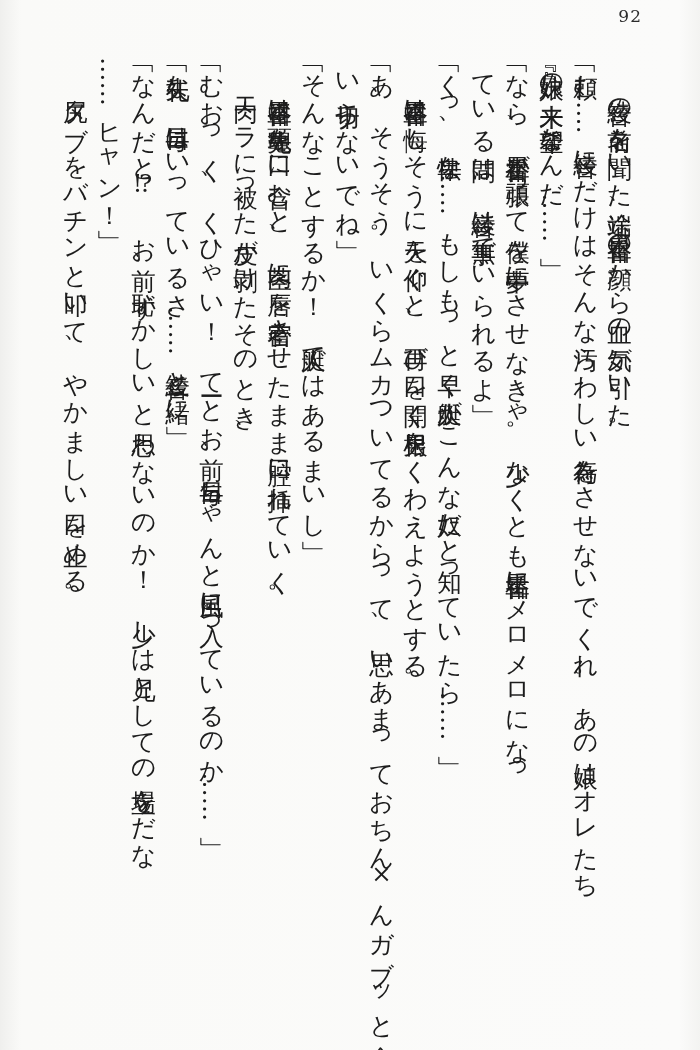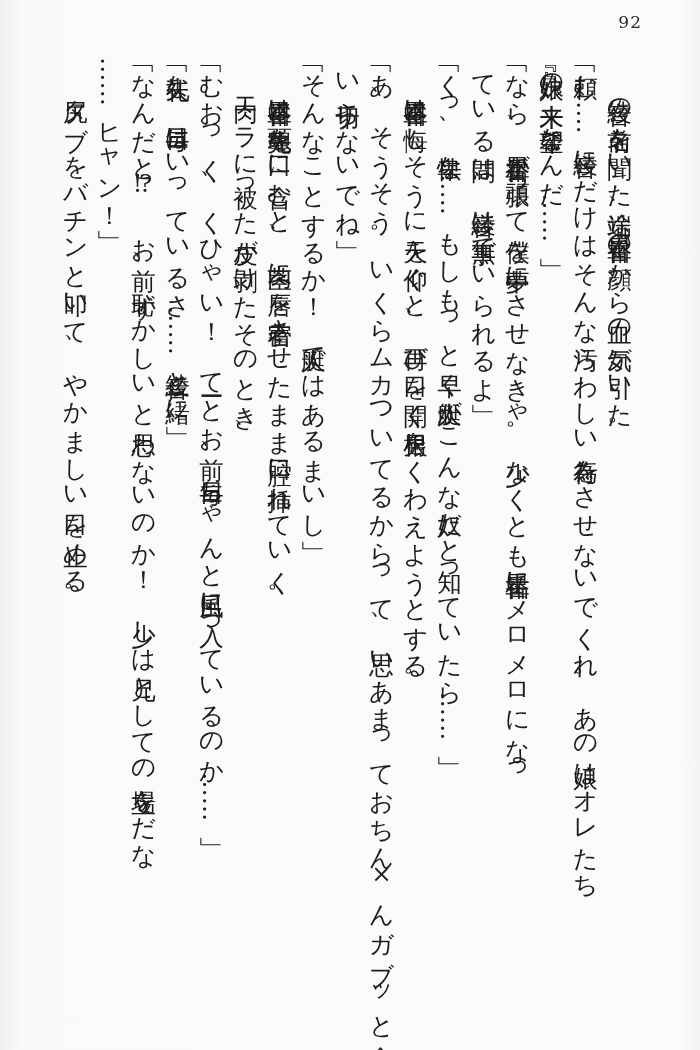--- a/index.html
+++ b/index.html
@@ -14,21 +14,21 @@
     background: #f7f7f5;
     font-family: "DejaVu Serif", "Liberation Serif", serif;
   }
   .page {
     position: absolute;
     inset: 0;
     background: linear-gradient(90deg, #efefed 0%, #fafaf8 3%, #fbfbfa 97%, #f3f3f1 100%);
   }
   .page-number {
     position: absolute;
-    top: 12px;
+    top: 6px;
     right: 58px;
     font-size: 17px;
     letter-spacing: 1px;
     color: #2b2b2b;
     font-family: "DejaVu Serif", "Liberation Serif", serif;
   }
   .text-block {
     position: absolute;
     top: 57px;
     right: 64px;

